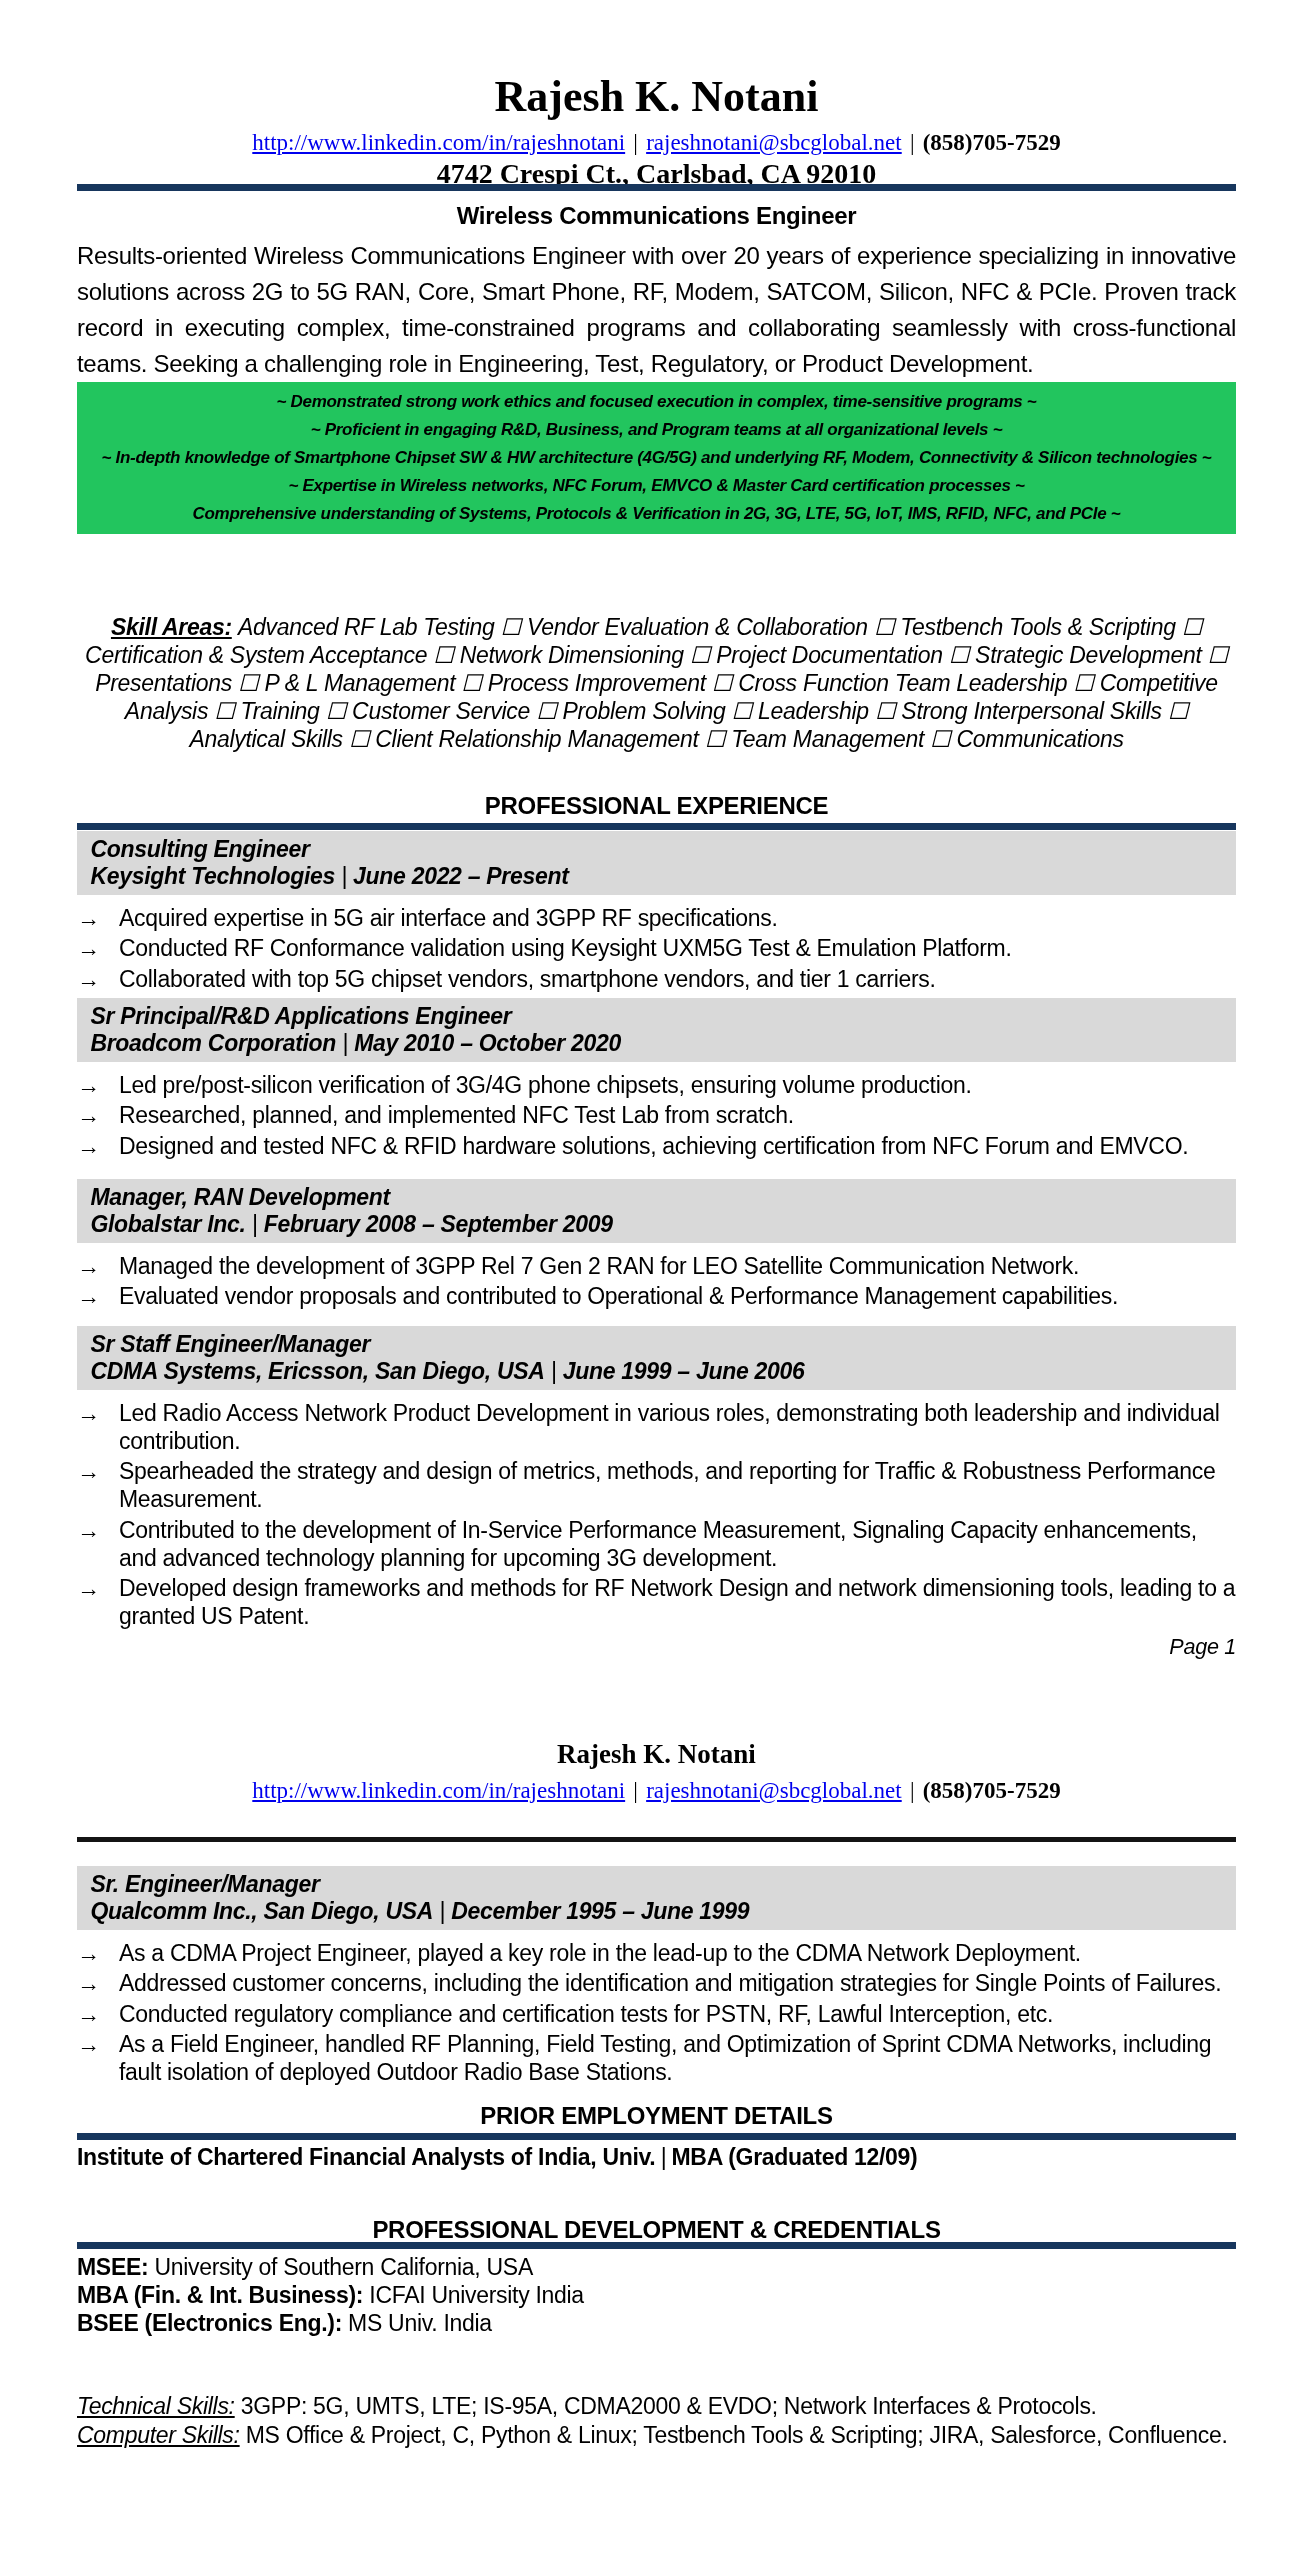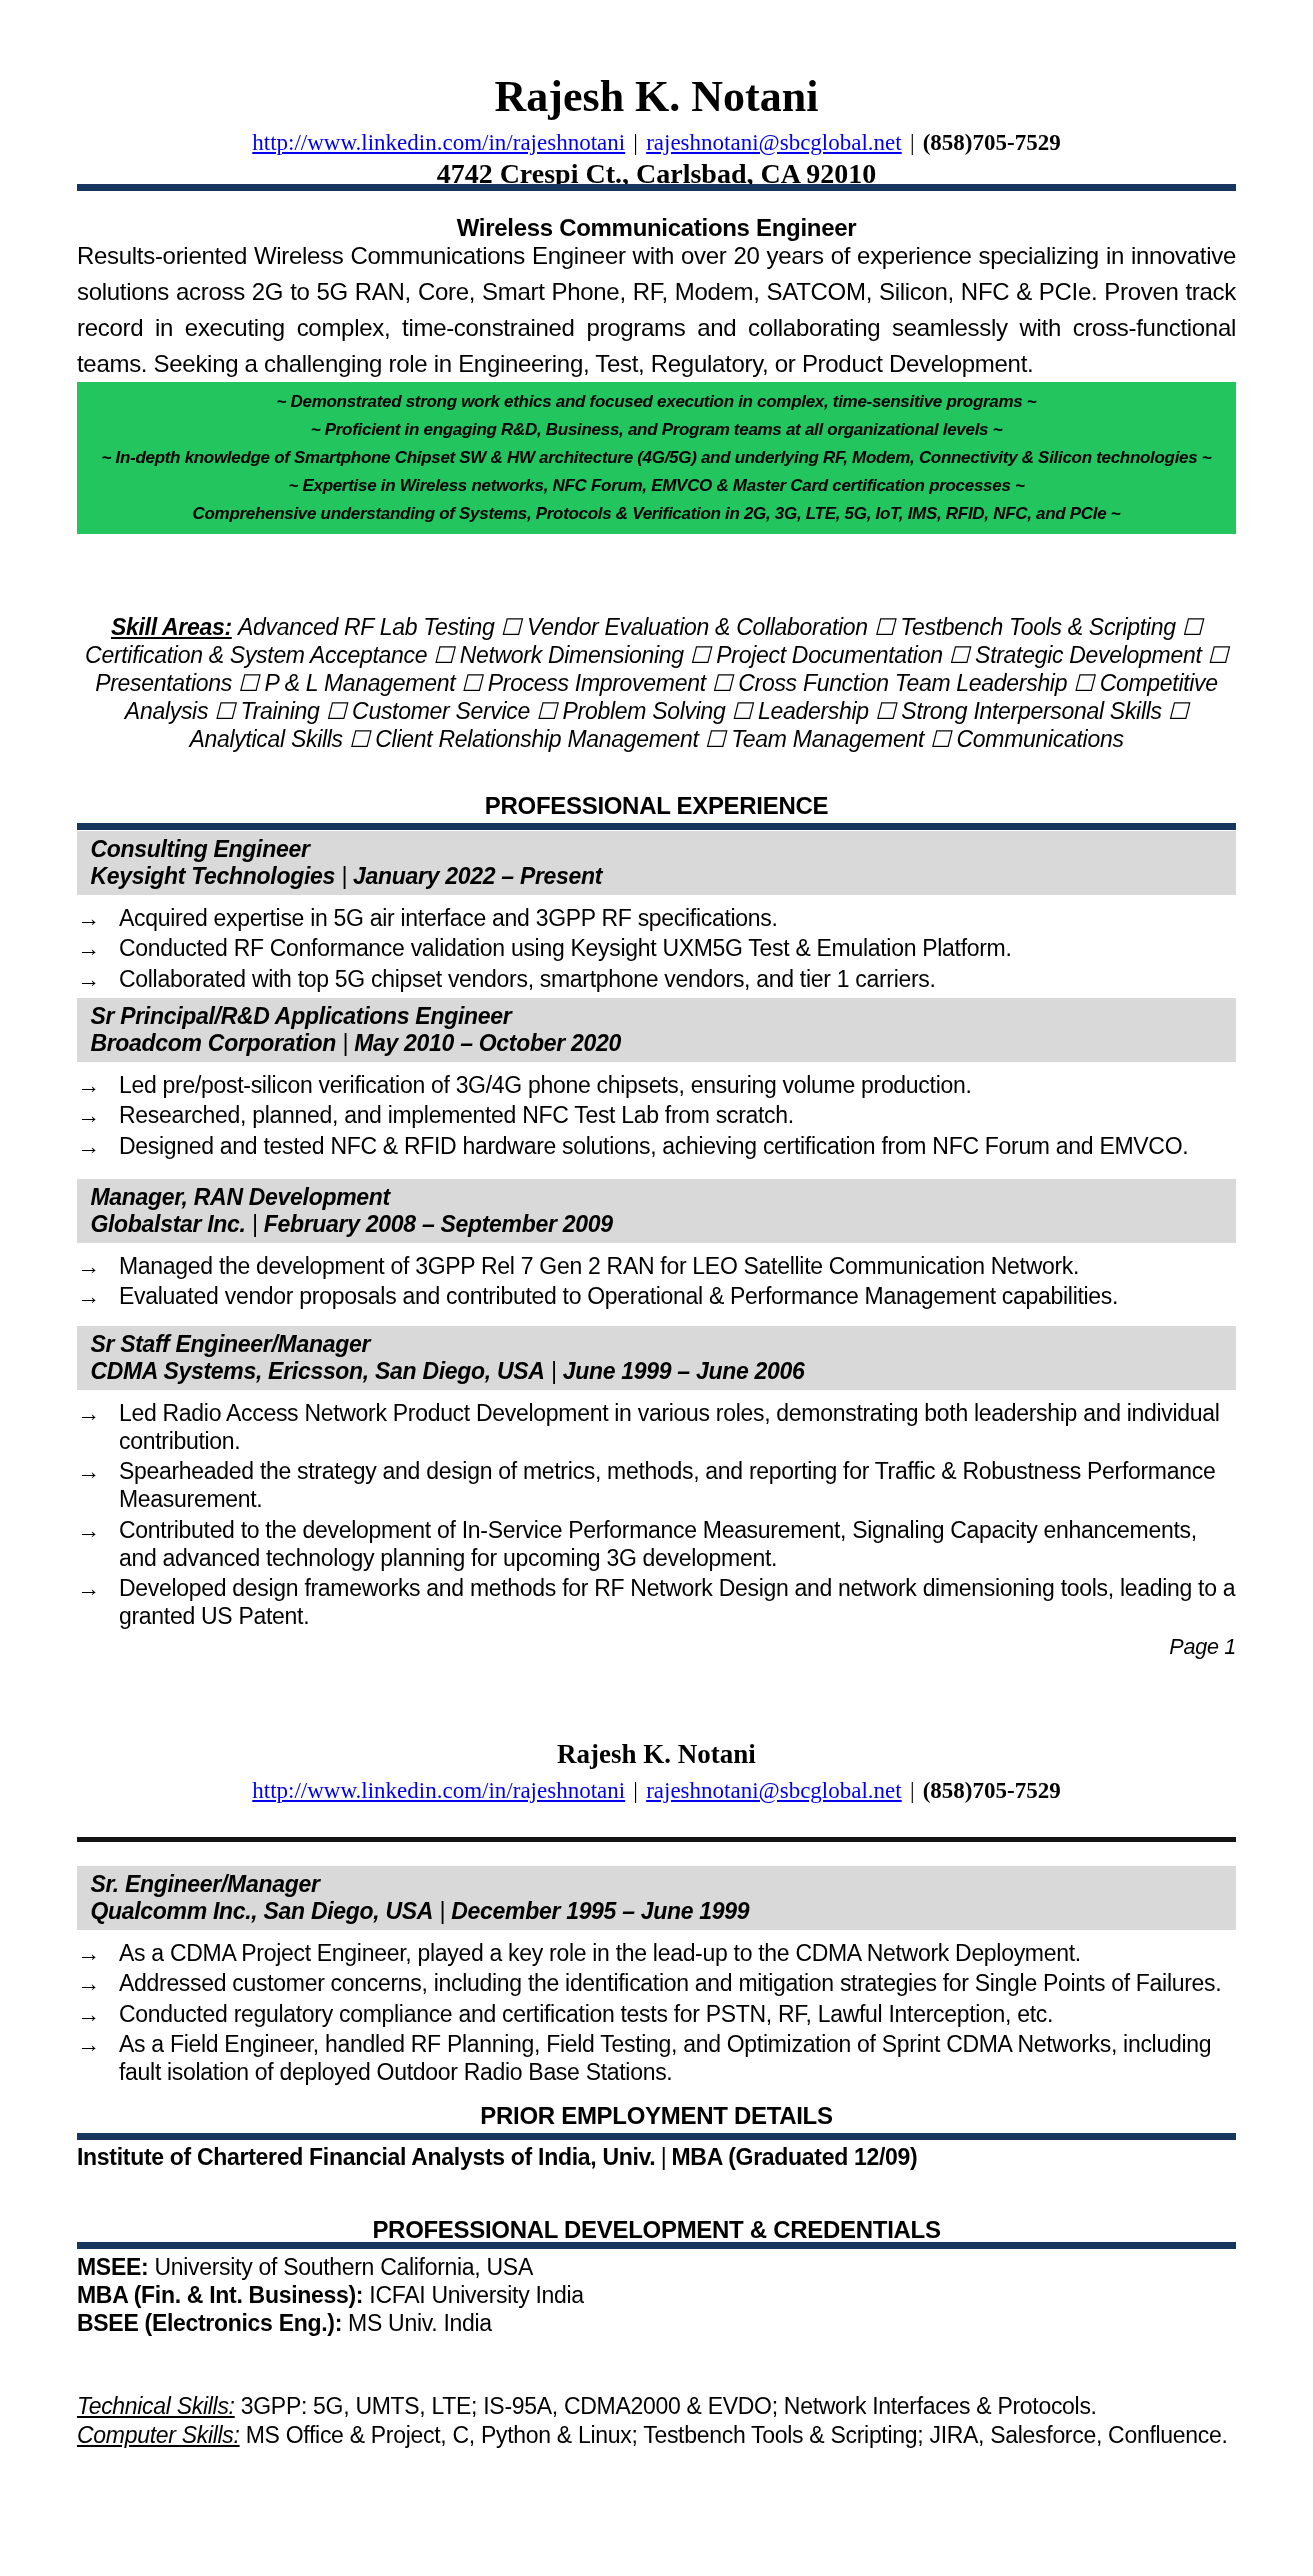--- a/index.html
+++ b/index.html
@@ -12,21 +12,21 @@
   
   #name1{top:71px;font-size:44px;font-weight:bold;text-align:center;}
   .contact{font-size:23px;text-align:center;font-family:"Liberation Serif",serif;}
   #contact1{top:130px;}
   .contact a{color:#0000EE;text-decoration:underline;cursor:pointer;}
   .contact .sep{margin:0 8.2px;color:#000;}
   .contact .phone{font-weight:bold;}
   #address{top:158px;font-size:28px;font-weight:bold;text-align:center;}
   .rule{height:6.7px;background:#17365D;}
   #rule-header{top:184px;}
-  #doc-title{top:214px;font-size:24px;font-weight:bold;text-align:center;}
+  #doc-title{top:202px;font-size:24px;font-weight:bold;text-align:center;}
   #summary{top:238px;font-size:24px;line-height:36px;text-align:justify;}
   #highlights{top:382px;background:#22c55e;padding:6.2px 18.5px;font-size:17px;line-height:28px;
               font-weight:bold;font-style:italic;text-align:center;}
   #skills-para{top:613px;font-size:23px;line-height:28px;font-style:italic;text-align:center;}
   #skills-para .skill-label{font-weight:bold;text-decoration:underline;}
   #skills-para .skill-items{margin-left:6.2px;}
 
   .sec-header{font-size:24px;font-weight:bold;text-align:center;}
   #exp-header{top:792px;}
   #rule-exp{top:823px;}
@@ -88,21 +88,21 @@
 <div id="skills-para" class="abs sans">
   <span class="skill-label">Skill Areas:</span><span class="skill-items">Advanced RF Lab Testing ☐ Vendor Evaluation &amp; Collaboration ☐ Testbench Tools &amp; Scripting ☐ Certification &amp; System Acceptance ☐ Network Dimensioning ☐ Project Documentation ☐ Strategic Development ☐ Presentations ☐ P &amp; L Management ☐ Process Improvement ☐ Cross Function Team Leadership ☐ Competitive Analysis ☐ Training ☐ Customer Service ☐ Problem Solving ☐ Leadership ☐ Strong Interpersonal Skills ☐ Analytical Skills ☐ Client Relationship Management ☐ Team Management ☐ Communications</span>
 </div>
 
 <div id="exp-header" class="abs sans sec-header">PROFESSIONAL EXPERIENCE</div>
 <div id="rule-exp" class="abs rule"></div>
 
 <div id="job-0" class="abs sans">
     <div class="job-box">
       <div>Consulting Engineer</div>
-      <div><span>Keysight Technologies</span><span class="sep">|</span><span>January 2022 – Present</span></div>
+      <div><span>Keysight Technologies</span><span class="sep">|</span><span>June 2022 – Present</span></div>
     </div>
     <div class="job-bullets">
       <div class="bullet">
         <span class="arrow">→</span>
         <span class="btxt">Acquired expertise in 5G air interface and 3GPP RF specifications.</span>
       </div>
       <div class="bullet">
         <span class="arrow">→</span>
         <span class="btxt">Conducted RF Conformance validation using Keysight UXM5G Test &amp; Emulation Platform.</span>
       </div>

